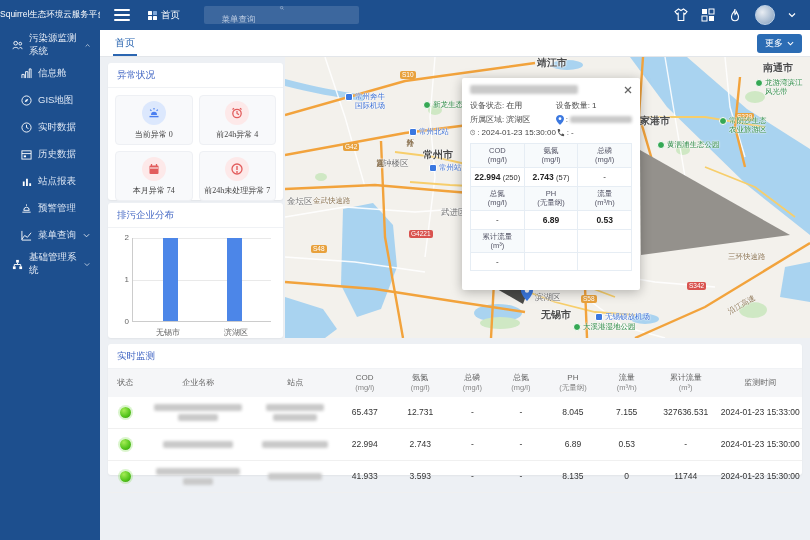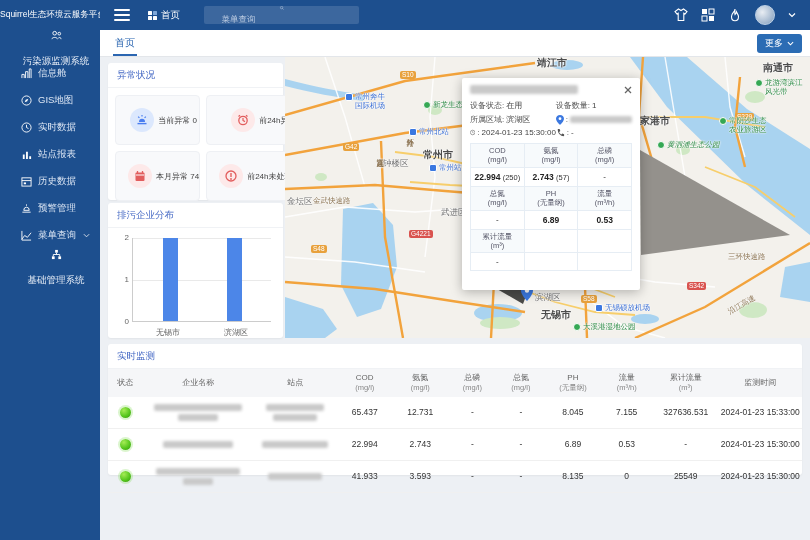--- a/index.html
+++ b/index.html
@@ -18,41 +18,41 @@
   .searchbox { margin-left:24px; width:155px; height:18px; background:rgba(255,255,255,.14); border-radius:2px; display:flex; align-items:center; padding:0 6px; gap:4px;flex-direction:column; }
   .searchbox input { background:transparent; border:none; outline:none; color:#fff; font-size:8.5px; width:120px; font-family:inherit; }
   .searchbox input::placeholder { color:#b9c9e0; }
   .top-right { margin-left:auto; display:flex; align-items:center; gap:13px; padding-right:14px; }
   .tico { width:14px; height:14px; display:block; cursor:pointer; }
   .avatar { width:20px; height:20px; border-radius:50%; background:radial-gradient(circle at 35% 35%, #e8edf3, #9fb4cc 70%, #6f8cad); border:1px solid #bcd0e6; cursor:pointer; }
   .chev { width:8px; height:8px; cursor:pointer; }
 
   
   .sidebar { position:absolute; left:0; top:30px; width:100px; height:510px; background:#1d4f8e; z-index:20; color:#e8eef7; }
-  .side-sec { height:30px; display:flex; align-items:center; padding-left:12px; gap:14px; font-size:9.5px; cursor:pointer;flex-direction:column; }
+  .side-sec { height:30px; display:flex; align-items:center; padding-left:12px; gap:6px; font-size:9.5px; cursor:pointer; }
   .side-item { height:27px; display:flex; align-items:center; padding-left:21px; gap:6px; font-size:9.5px; cursor:pointer; color:#dce6f4; }
   .side-item .sico, .side-sec .sico { flex:0 0 auto; }
   .side-chev { margin-left:auto; margin-right:10px; width:7px; height:7px; opacity:.8; }
   .sico { width:11px; height:11px; }
 
   
   .tabbar { position:absolute; left:100px; top:30px; width:710px; height:27px; background:#fff; border-bottom:1px solid #e3e6ea; z-index:10; display:flex; align-items:center; }
   .tab-home { margin-left:13px; font-size:10px; color:#2b66b1; padding:5px 2px 4px; border-bottom:2px solid #2b66b1; cursor:pointer; }
   .more-btn { margin-left:auto; margin-right:8px; background:#2b6cb4; color:#fff; font-size:9px; padding:3px 8px; border-radius:3px; border:none; display:flex; align-items:center; gap:4px; cursor:pointer; font-family:inherit; }
 
   
   .content { position:absolute; left:100px; top:57px; width:710px; height:483px; }
 
   .panel { background:#fff; border-radius:3px; box-shadow:0 1px 2px rgba(0,0,0,.05); }
   .panel-title { font-size:9.5px; color:#4468c4; padding:6px 9px 5px; border-bottom:1px solid #f0f2f5; }
 
   
-  .p-abnormal { position:absolute; left:8px; top:6px; width:175px; height:137px; }
+  .p-abnormal { position:absolute; left:8px; top:6px; width:175px; height:137px;font-family:Liberation Serif, serif; }
   .cards { display:grid; grid-template-columns:1fr 1fr; gap:6px; padding:7px; }
-  .card { background:#f8f9fb; border:1px solid #eef0f4; border-radius:4px; height:50px; display:flex; flex-direction:row; align-items:center; justify-content:center; gap:4px; cursor:pointer;padding-left:12px; }
+  .card { background:#f8f9fb; border:1px solid #eef0f4; border-radius:4px; height:50px; display:flex; flex-direction:column; align-items:center; justify-content:center; gap:4px; cursor:pointer; }
   .cicon { width:24px; height:24px; border-radius:50%; display:flex; align-items:center; justify-content:center; }
   .cicon.blue { background:#dce8fd; color:#4a7ef0; }
   .cicon.red { background:#fde9e9; color:#e25d5d; }
   .card .clabel { font-size:8px; color:#444; white-space:nowrap; }
 
   
   .p-chart { position:absolute; left:8px; top:146px; width:175px; height:135px; }
   .chart-body { position:relative; height:108px; margin:4px 8px 0 8px; }
   .plot { position:absolute; left:16px; right:4px; top:6px; bottom:18px; border-left:1px solid #ccc; border-bottom:1px solid #ccc; }
   .gline { position:absolute; left:0; right:0; height:1px; background:#e9e9e9; }
@@ -177,31 +177,31 @@
   </div>
   <div class="side-item">
     <svg class="sico" viewBox="0 0 12 12">
         <circle cx="6" cy="6" r="5" fill="none" stroke="#fff"></circle>
         <polyline points="6,3 6,6 8.2,7.2" fill="none" stroke="#fff"></polyline>
       </svg>
     <span>实时数据</span>
   </div>
   <div class="side-item">
     <svg class="sico" viewBox="0 0 12 12">
-        <path d="M2 11 L2 6 L4 6 L4 11 M5.5 11 L5.5 3 L7.5 3 L7.5 11 M9 11 L9 8 L11 8 L11 11" fill="#fff"></path>
-      </svg>
-    <span>站点报表</span>
-  </div>
-  <div class="side-item">
-    <svg class="sico" viewBox="0 0 12 12">
         <rect x="1" y="2" width="10" height="9" fill="none" stroke="#fff"></rect>
         <line x1="1" y1="5" x2="11" y2="5" stroke="#fff"></line>
         <rect x="3" y="7" width="2.5" height="2" fill="#fff"></rect>
       </svg>
     <span>历史数据</span>
+  </div>
+  <div class="side-item">
+    <svg class="sico" viewBox="0 0 12 12">
+        <path d="M2 11 L2 6 L4 6 L4 11 M5.5 11 L5.5 3 L7.5 3 L7.5 11 M9 11 L9 8 L11 8 L11 11" fill="#fff"></path>
+      </svg>
+    <span>站点报表</span>
   </div>
   <div class="side-item">
     <svg class="sico" viewBox="0 0 12 12">
         <path d="M3 8 A3 3.4 0 0 1 9 8 Z" fill="none" stroke="#fff"></path>
         <line x1="1.5" y1="10" x2="10.5" y2="10" stroke="#fff"></line>
         <line x1="6" y1="1.5" x2="6" y2="3" stroke="#fff"></line>
       </svg>
     <span>预警管理</span>
   </div>
   <div class="side-item">
@@ -379,23 +379,23 @@
     <span class="map-label ml-district" style="left:136px; top:151px;margin-left:20px;">武进区</span>
     <span class="map-label ml-district" style="left:2px; top:140px;">金坛区</span>
     <span class="map-label ml-city" style="left:256px; top:252px;">无锡市</span>
     <span class="map-label ml-district" style="left:250px; top:236px;">滨湖区</span>
     <span class="map-label ml-city" style="left:345px; top:58px;">张家港市</span>
     <div class="map-label ml-poi-b" style="left:60px; top:36px;"><span class="pdot b"></span><span>常州奔牛
 国际机场</span></div>
     <div class="map-label ml-poi-g" style="left:138px; top:44px;"><span class="pdot"></span><span>新龙生态林</span></div>
     <div class="map-label ml-poi-b" style="left:124px; top:71px;"><span class="pdot b"></span><span>常州北站</span></div>
     <div class="map-label ml-poi-b" style="left:144px; top:107px;"><span class="pdot b"></span><span>常州站</span></div>
-    <div class="map-label ml-poi-b" style="left:310px; top:247px;"><span class="pdot b"></span><span>无锡硕放机场</span></div>
+    <div class="map-label ml-poi-b" style="left:310px; top:256px;"><span class="pdot b"></span><span>无锡硕放机场</span></div>
     <div class="map-label ml-poi-g" style="left:288px; top:266px;"><span class="pdot"></span><span>大溪港湿地公园</span></div>
-    <div class="map-label ml-poi-g" style="left:372px; top:84px;font-style:italic;"><span class="pdot"></span><span>黄泗浦生态公园</span></div>
+    <div class="map-label ml-poi-g" style="left:372px; top:84px;"><span class="pdot"></span><span>黄泗浦生态公园</span></div>
     <div class="map-label ml-poi-g" style="left:470px; top:22px;"><span class="pdot"></span><span>龙游湾滨江
 风光带</span></div>
     <div class="map-label ml-poi-g" style="left:434px; top:60px;"><span class="pdot"></span><span>常阴沙生态
 农业旅游区</span></div>
     <span class="map-label ml-road" style="left:28px; top:140px;">金武快速路</span>
     <span class="map-label ml-road" style="left:120px; top:76px; writing-mode:vertical-rl;">外环路</span>
     <span class="map-label ml-road" style="left:90px; top:96px; writing-mode:vertical-rl;">江宜高速</span>
     <span class="map-label ml-road" style="left:442px; top:244px; transform:rotate(-30deg);">沿江高速</span>
     <span class="map-label ml-road" style="left:443px; top:196px;">三环快速路</span>
 
@@ -602,18 +602,18 @@
           </div>
         <div class="td c2">
             <span class="redact" style="width:54px;height:7px;"></span>
           </div>
         <div class="td c3">41.933</div>
         <div class="td c4">3.593</div>
         <div class="td c5">-</div>
         <div class="td c6">-</div>
         <div class="td c7">8.135</div>
         <div class="td c8">0</div>
-        <div class="td c9">25549</div>
+        <div class="td c9">11744</div>
         <div class="td c10">2024-01-23 15:30:00</div>
       </div>
     </div>
   </div>
 </div>
 
 </body></html>

